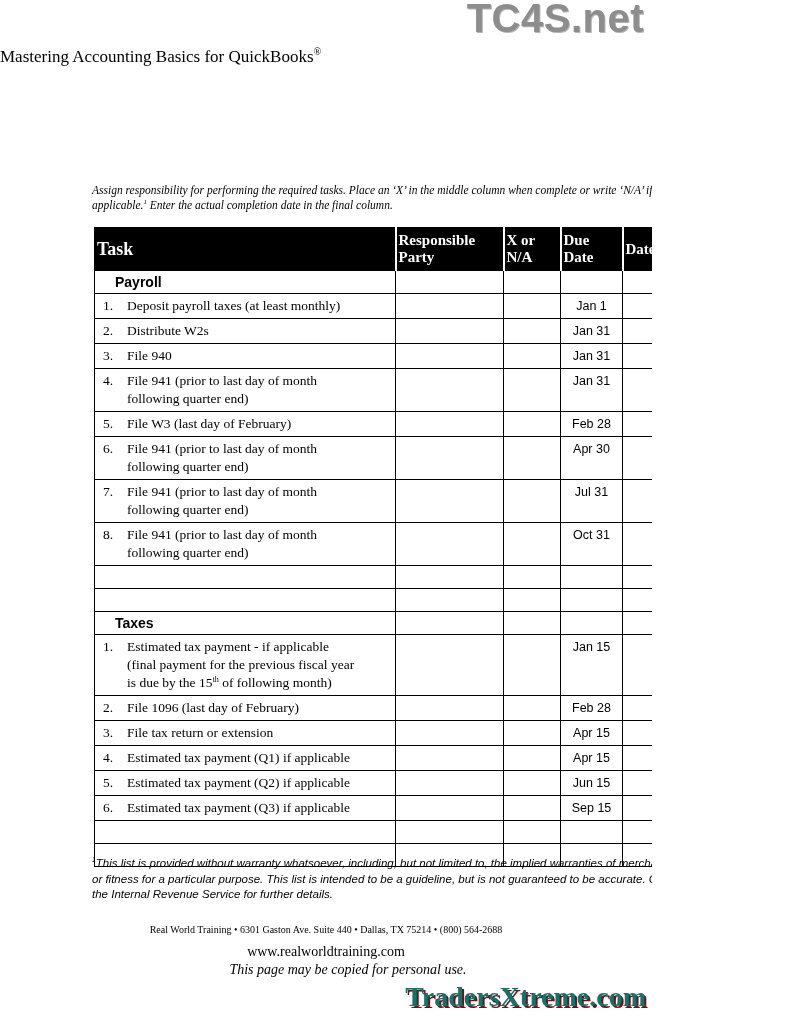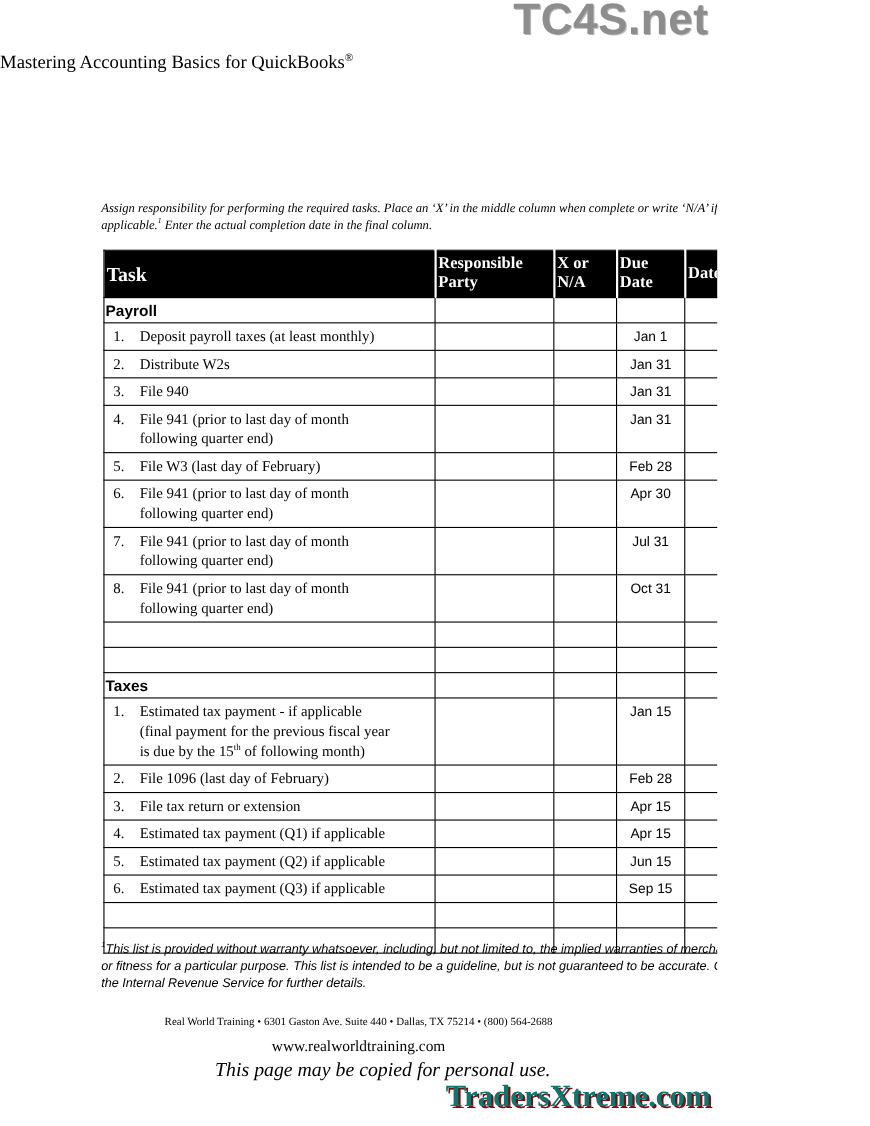--- a/index.html
+++ b/index.html
@@ -51,34 +51,34 @@
   td.task-cell { padding: 3px 4px 3px 8px; font-size: 13.5px; line-height: 18px; }
   .task-flex { display: flex; }
   .task-num { flex: 0 0 24px; }
   .task-text { flex: 1; }
   td.due-cell {
     font-family: "Liberation Sans", sans-serif; font-size: 12.5px;
     text-align: center; padding-top: 4px; line-height: 16px;
   }
   td.section-cell {
     font-family: "Liberation Sans", sans-serif; font-weight: bold;
-    font-size: 14px; padding: 3px 4px 3px 1px; line-height: 16px;
+    font-size: 14px; padding: 3px 4px 3px 20px; line-height: 16px;
   }
   tr.empty-row td { height: 23px; }
   td.blank-cell { min-width: 0; }
 
   .footnote {
     position: absolute; left: 92px; top: 856px; width: 614px;
     font-family: "Liberation Sans", sans-serif; font-style: italic;
     font-size: 11.5px; line-height: 15.5px;
   }
   .footer-line { position: absolute; left: 0; width: 100%; text-align: center; }
   .footer-address { top: 924px; font-size: 10px; }
   .footer-website { top: 944px; font-size: 14px; }
-  .footer-copy { top: 962px; font-size: 18px; font-style: italic; padding-left: 44px; }
+  .footer-copy { top: 962px; font-size: 14px; font-style: italic; padding-left: 44px; }
 
   .wm-mid {
     position: absolute; left: 252px; top: 474px; z-index: 5;
     font-family: "Liberation Sans", sans-serif; font-weight: bold;
     font-size: 45px; letter-spacing: 1px; color: #c1121f;
     -webkit-text-stroke: 1.5px #ffffff;
     text-shadow: 4px 3px 0 #7c0b12;
   }
   .wm-bottom {
     position: absolute; right: 6px; top: 981px; z-index: 5;

